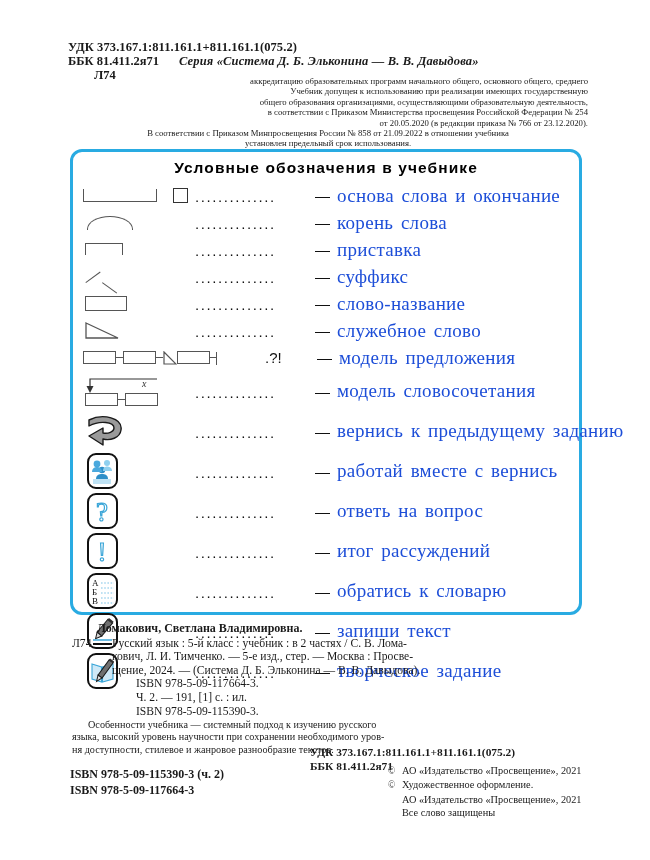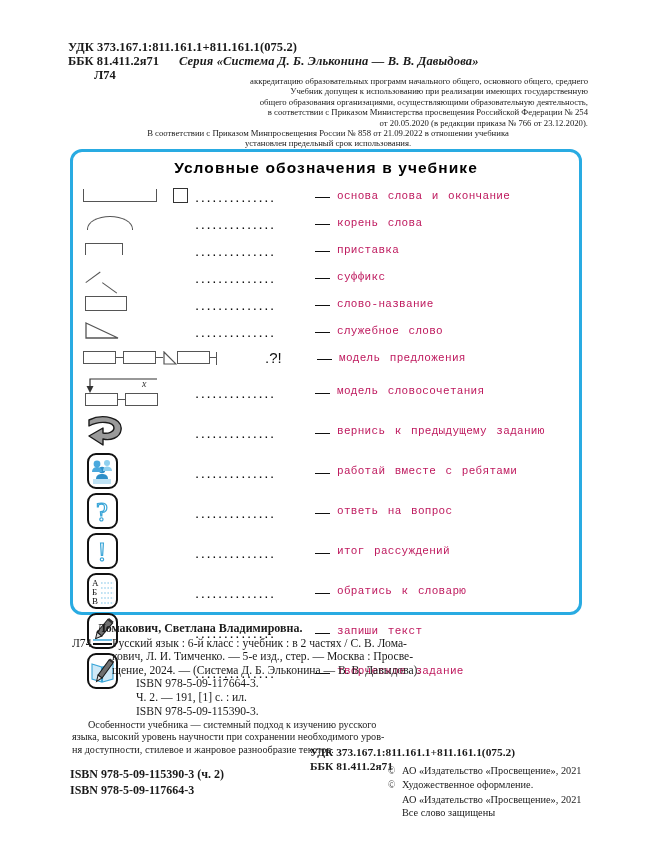--- a/index.html
+++ b/index.html
@@ -131,23 +131,23 @@
     text-align: left;
     padding-top: 2px;
   }
   .dash {
     flex: 0 0 22px;
     font-family: "Liberation Sans", sans-serif;
     font-size: 15px;
     color: #111;
   }
   .label {
-    font-family: Liberation Mono, monospace;
-    font-size: 11px;
-    color: #be185d;
+    font-family: Liberation Serif, serif;
+    font-size: 19px;
+    color: #1d4ed8;
     white-space: nowrap;
     letter-spacing: .3px;
     word-spacing: 2.5px;
   }
   .punct {
     flex: 0 0 120px;
     font-family: "Liberation Sans", sans-serif;
     font-size: 15px;
     color: #111;
     padding-left: 2px;
@@ -467,21 +467,21 @@
             <circle cx="13" cy="15" r="3.2" fill="#2e8fc9"></circle>
             <path d="M3,17 C3,13 6,12 8,12 C10,12 13,13 13,17 Z" fill="#4aa8dd"></path>
             <path d="M14,16 C14,12.5 16.5,11.5 18,11.5 C20,11.5 23,12.5 23,16 Z" fill="#8fd0ef"></path>
             <path d="M7,24 C7,20 10,19 13,19 C16,19 19,20 19,24 Z" fill="#2e8fc9"></path>
             <rect x="4" y="24" width="18" height="5" fill="#bfe3f5"></rect>
           </svg>
         </div>
       </div>
       <div class="dots">..............</div>
       <div class="dash">—</div>
-      <div class="label">работай вместе с ребятами</div>
+      <div class="label">работай вместе с вернись</div>
     </div>
 
     <div class="row tall">
       <div class="sym">
         <div class="icon-badge">
           <svg width="27" height="32" viewBox="0 0 27 32">
             <text x="13" y="26" text-anchor="middle" font-family="Liberation Serif, serif" font-size="27" fill="none" stroke="#3ba6d8" stroke-width="1.2">?</text>
           </svg>
         </div>
       </div>
@@ -564,21 +564,21 @@
     </div>
 
   </div>
 </div>
 
 <div class="biblio">
   <div class="bib-author">Ломакович, Светлана Владимировна.</div>
   <div class="bib-main">
     <div class="bib-code">Л74</div>
     <div class="bib-body">
-      <div>Русский язык : 6-й класс : учебник : в 2 частях / С. В. Лома-</div>
+      <div>Русский язык : 5-й класс : учебник : в 2 частях / С. В. Лома-</div>
       <div>кович, Л. И. Тимченко. — 5-е изд., стер. — Москва : Просве-</div>
       <div>щение, 2024. — (Система Д. Б. Эльконина — В. В. Давыдова).</div>
       <div class="bib-indent">ISBN 978-5-09-117664-3.</div>
       <div class="bib-indent">Ч. 2. — 191, [1] с. : ил.</div>
       <div class="bib-indent">ISBN 978-5-09-115390-3.</div>
     </div>
   </div>
   <div class="bib-annot">
     <div class="first">Особенности учебника — системный подход к изучению русского</div>
     <div>языка, высокий уровень научности при сохранении необходимого уров-</div>

